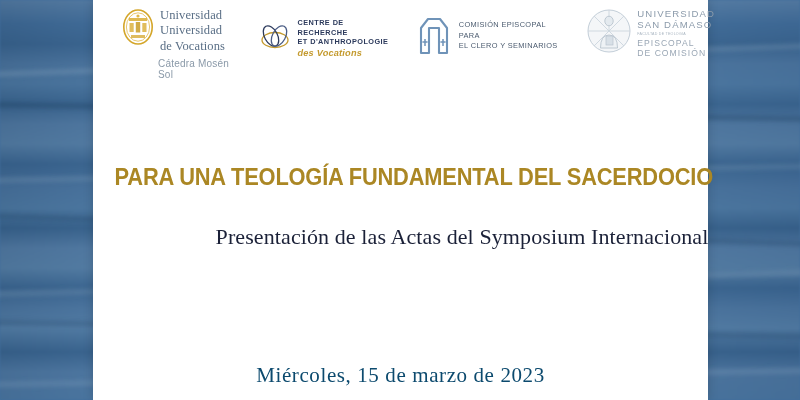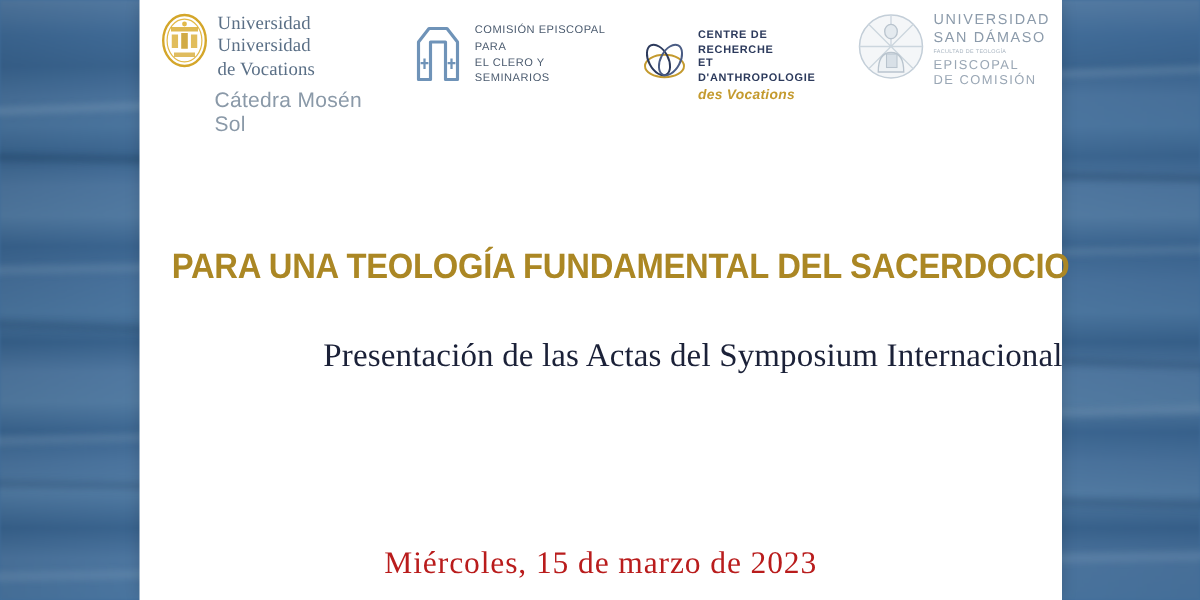--- a/index.html
+++ b/index.html
@@ -78,21 +78,21 @@
     top: 0;
     width: 615px;
     height: 400px;
     background: #ffffff;
     box-shadow: 0 0 10px rgba(0,0,0,0.18);
   }
 
   
   .logo-strip {
     position: absolute;
-    left: 0;
+    left: 15px;
     top: 8px;
     width: 615px;
     height: 80px;
     display: flex;
     align-items: flex-start;
     justify-content: center;
     padding: 0 8px;
     box-sizing: border-box;
   }
   .logo {
@@ -112,21 +112,21 @@
   .upsa-rows { display: flex; align-items: flex-start; gap: 6px; }
   .upsa-name {
     font-family: "Liberation Serif", serif;
     font-size: 12.5px;
     color: #5a6f86;
     line-height: 1.22;
     letter-spacing: 0.1px;
   }
   .upsa-sub {
     font-family: "Liberation Sans", sans-serif;
-    font-size: 14px;
+    font-size: 10px;
     color: #8a99a8;
     margin-top: 4px;
     margin-left: 36px;
     letter-spacing: 0.2px;
   }
 
   
   .crav-l1, .crav-l2 {
     font-size: 7.3px;
     font-weight: bold;
@@ -199,21 +199,21 @@
     white-space: nowrap;
   }
   .date {
     position: absolute;
     left: 0;
     top: 363px;
     width: 615px;
     text-align: center;
     font-family: "Liberation Serif", serif;
     font-size: 21px;
-    color: #b91c1c;
+    color: #0c4a6e;
     letter-spacing: 0.6px;
     white-space: nowrap;
   }
 </style>
 </head>
 <body>
 
 <div class="stage">
 
   <div class="bg"></div>
@@ -241,46 +241,46 @@
             <span class="logo-text upsa-name">
               <span>Universidad</span><br>
               <span>Universidad</span><br>
               <span>de Vocations</span>
             </span>
           </div>
           <div class="upsa-sub">Cátedra Mosén Sol</div>
         </div>
       </div>
 
+      <div class="logo logo-crav">
+        <span>
+          <svg width="34" height="30" viewBox="0 0 34 30" aria-hidden="true">
+            <ellipse cx="17" cy="19" rx="13" ry="7.5" fill="none" stroke="#c49a2e" stroke-width="1.3"></ellipse>
+            <ellipse cx="13" cy="15" rx="6.5" ry="11" transform="rotate(-28 13 15)" fill="none" stroke="#2c3a5c" stroke-width="1.3"></ellipse>
+            <ellipse cx="21" cy="15" rx="6.5" ry="11" transform="rotate(28 21 15)" fill="none" stroke="#4a5c84" stroke-width="1.3"></ellipse>
+          </svg>
+        </span>
+        <span class="logo-text">
+          <div class="crav-l1">CENTRE DE RECHERCHE</div>
+          <div class="crav-l2">ET D'ANTHROPOLOGIE</div>
+          <div class="crav-l3">des Vocations</div>
+        </span>
+      </div>
+
       <div class="logo logo-cee">
         <span>
           <svg width="40" height="44" viewBox="0 0 40 44" aria-hidden="true">
             <path d="M7 41 V16 L14 7 H26 L33 16 V41 H25 V16 H15 V41 Z" fill="none" stroke="#6f93b8" stroke-width="2.1" stroke-linejoin="round"></path>
             <path d="M11 27 v7 M8.4 30 h5.2" stroke="#6f93b8" stroke-width="1.5"></path>
             <path d="M29 27 v7 M26.4 30 h5.2" stroke="#6f93b8" stroke-width="1.5"></path>
           </svg>
         </span>
         <span class="logo-text">
           <div class="cee-l1">COMISIÓN EPISCOPAL PARA</div>
           <div class="cee-l2">EL CLERO Y SEMINARIOS</div>
-        </span>
-      </div>
-
-      <div class="logo logo-crav">
-        <span>
-          <svg width="34" height="30" viewBox="0 0 34 30" aria-hidden="true">
-            <ellipse cx="17" cy="19" rx="13" ry="7.5" fill="none" stroke="#c49a2e" stroke-width="1.3"></ellipse>
-            <ellipse cx="13" cy="15" rx="6.5" ry="11" transform="rotate(-28 13 15)" fill="none" stroke="#2c3a5c" stroke-width="1.3"></ellipse>
-            <ellipse cx="21" cy="15" rx="6.5" ry="11" transform="rotate(28 21 15)" fill="none" stroke="#4a5c84" stroke-width="1.3"></ellipse>
-          </svg>
-        </span>
-        <span class="logo-text">
-          <div class="crav-l1">CENTRE DE RECHERCHE</div>
-          <div class="crav-l2">ET D'ANTHROPOLOGIE</div>
-          <div class="crav-l3">des Vocations</div>
         </span>
       </div>
 
       <div class="logo logo-sd">
         <span>
           <svg width="46" height="46" viewBox="0 0 46 46" aria-hidden="true">
             <circle cx="23" cy="23" r="21" fill="#f4f6f8" stroke="#c3ced8" stroke-width="1"></circle>
             <g stroke="#ccd6de" stroke-width="0.9" fill="none">
               <path d="M23 23 L23 2 M23 23 L38 8 M23 23 L44 23 M23 23 L38 38 M23 23 L8 8 M23 23 L2 23 M23 23 L8 38"></path>
             </g>

